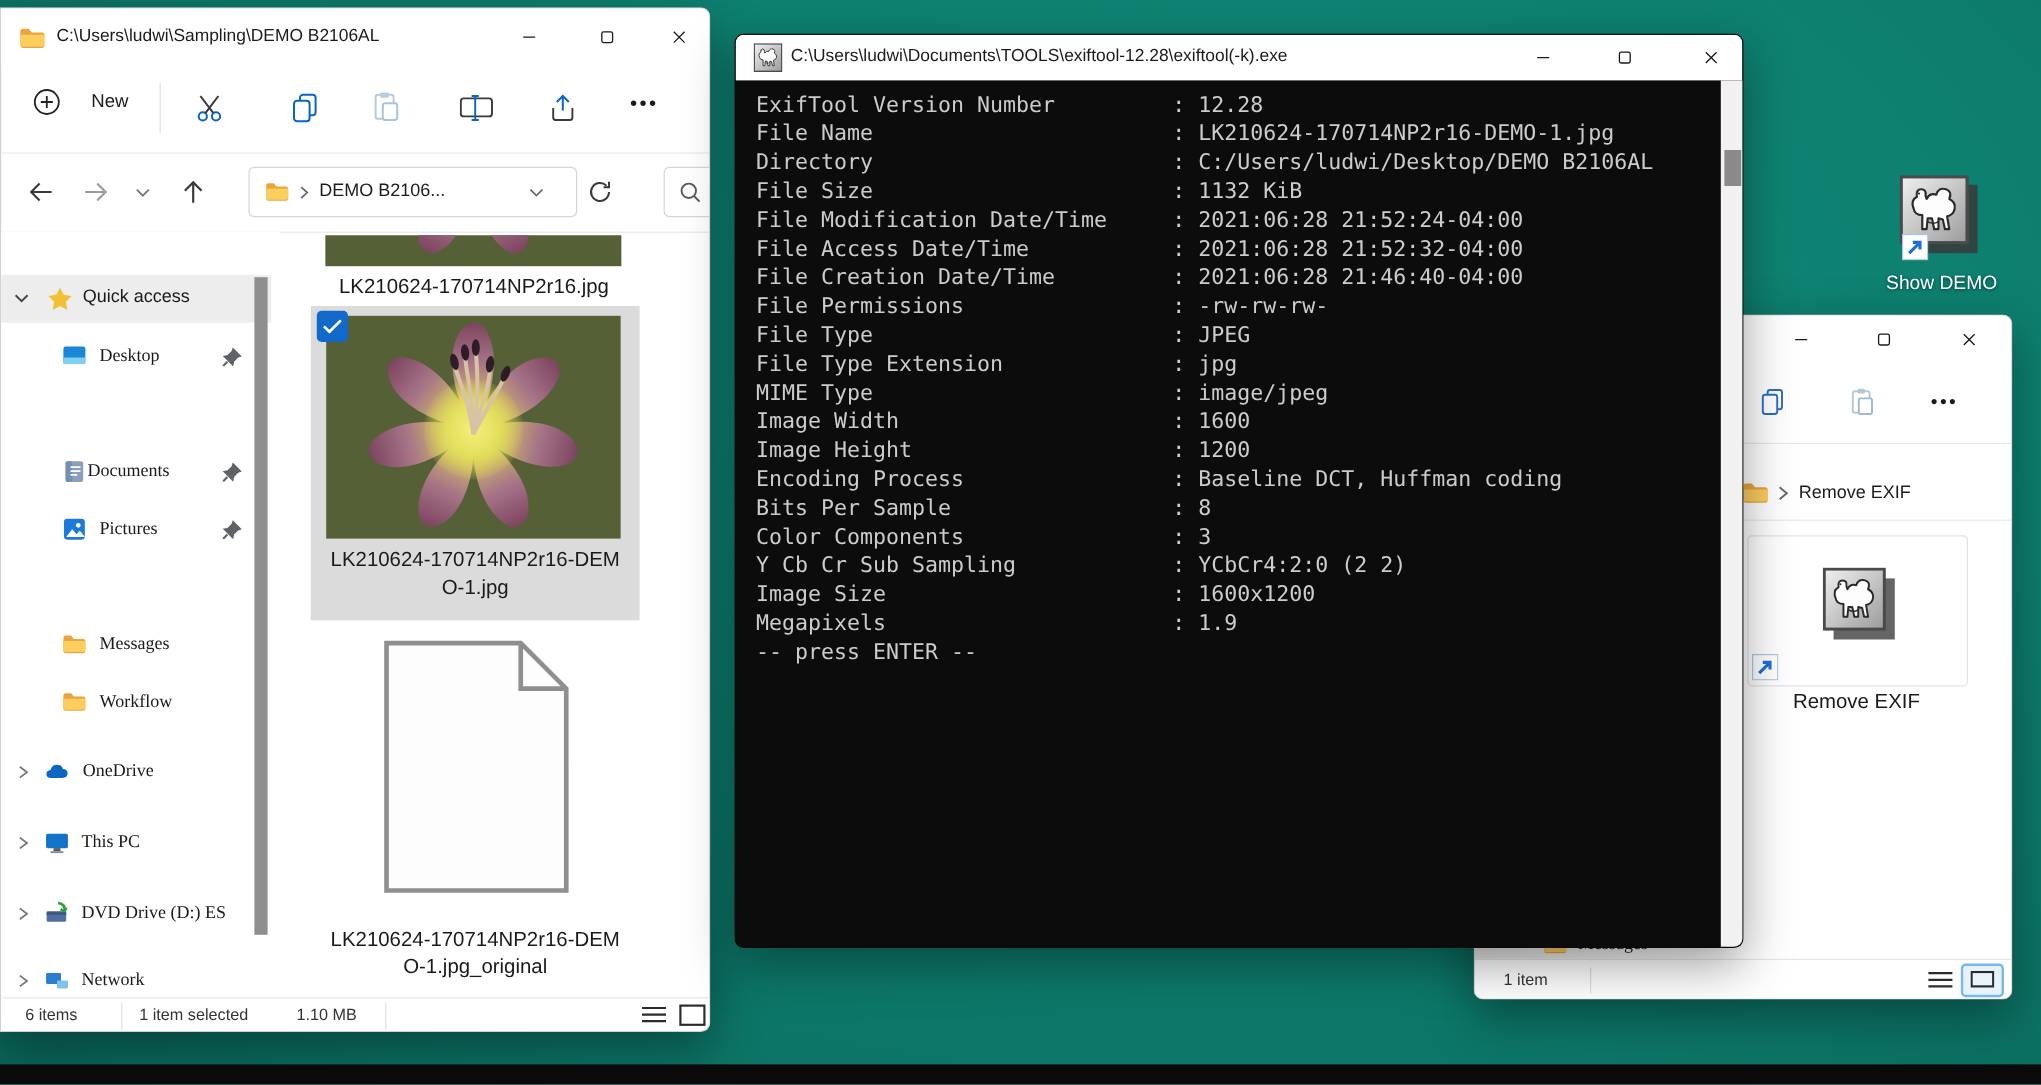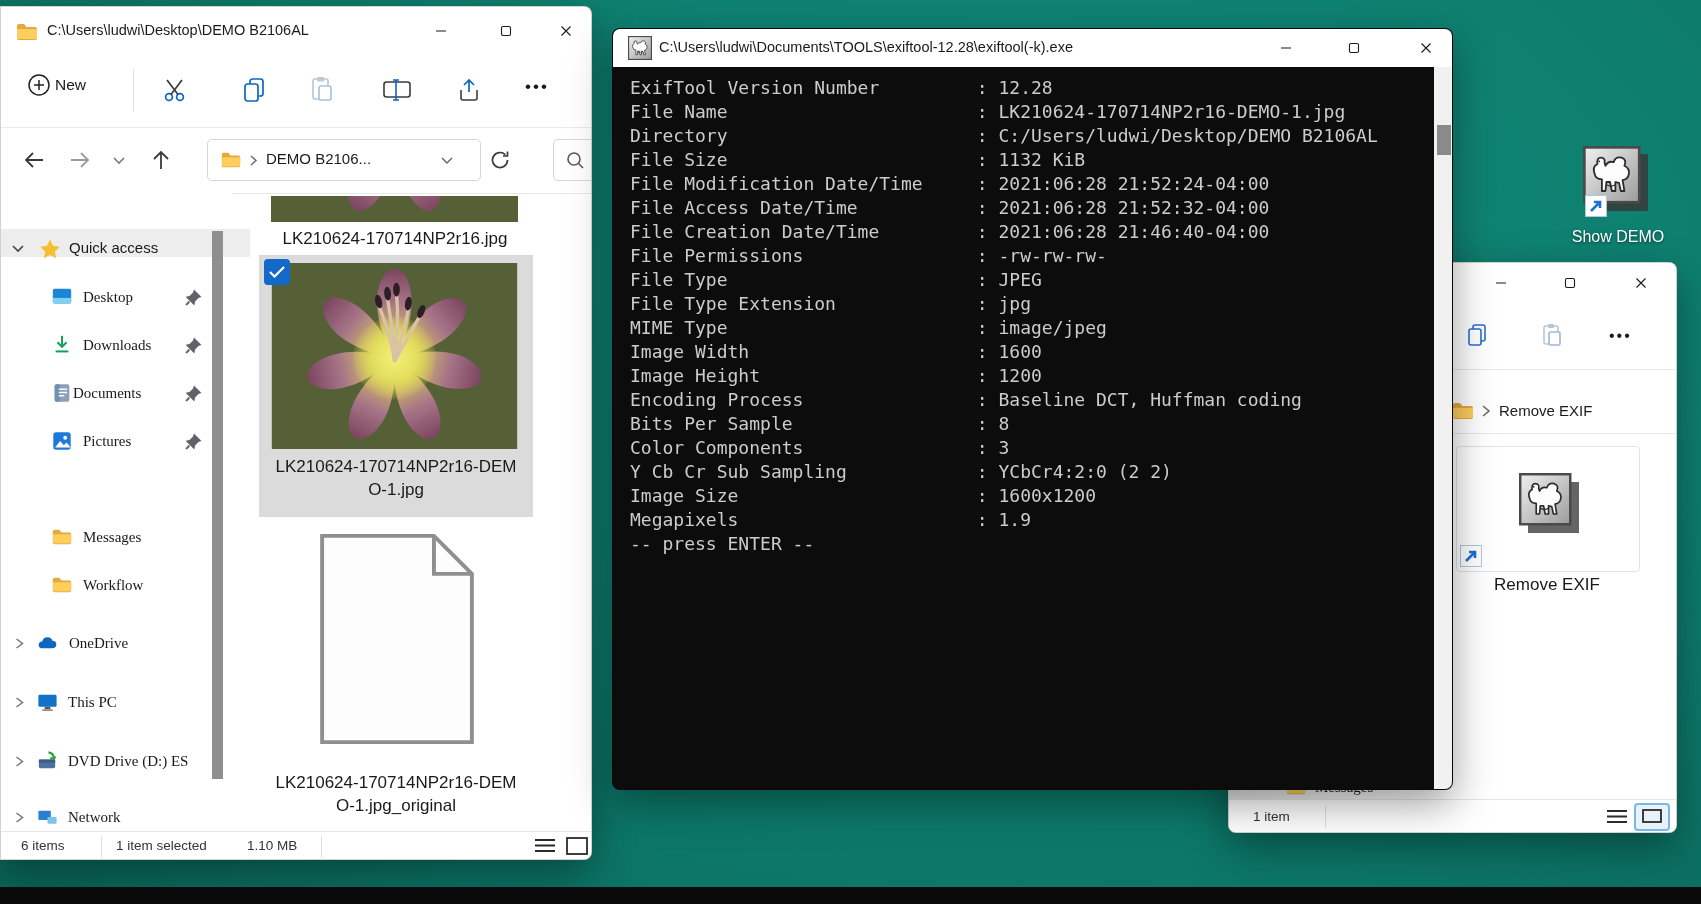--- a/index.html
+++ b/index.html
@@ -182,40 +182,40 @@
       </div>
     </div>
   </div>
 
   <div class="win" style="left:0;top:6px;width:592px;height:854px;border-top-left-radius:0;border-bottom-left-radius:0;">
 
     <div class="titlebar" style="height:48px">
       <svg class="abs" style="left:14px;top:13px" width="24" height="24">
           <use href="#folder24"></use>
         </svg>
-      <div class="abs title-text" style="left:46px;top:15px">C:\Users\ludwi\Desktop\DEMO B2106AL</div>
+      <div class="abs title-text" style="left:46px;top:15px">C:\Users\ludwi\Sampling\DEMO B2106AL</div>
       <div class="win-btn" style="left:417px;height:48px">
         <svg width="12" height="12">
             <line x1="1" y1="6" x2="11" y2="6" stroke="#1a1a1a" stroke-width="1.1"></line>
           </svg>
       </div>
       <div class="win-btn" style="left:482px;height:48px">
         <svg width="12" height="12">
             <rect x="1.5" y="1.5" width="9" height="9" rx="1.5" fill="none" stroke="#1a1a1a" stroke-width="1.1"></rect>
           </svg>
       </div>
       <div class="win-btn" style="left:542px;height:48px">
         <svg width="12" height="12">
             <path d="M1.5 1.5 L10.5 10.5 M10.5 1.5 L1.5 10.5" stroke="#1a1a1a" stroke-width="1.1"></path>
           </svg>
       </div>
     </div>
 
     <div class="abs" style="left:0;top:48px;width:592px;height:72px;">
-      <div class="abs" style="left:26px;top:18px;display:flex;align-items:center;gap:4px;">
+      <div class="abs" style="left:26px;top:18px;display:flex;align-items:center;gap:25px;">
         <svg width="24" height="24">
           <circle cx="12" cy="12" r="10" fill="none" stroke="#222" stroke-width="1.5"></circle>
           <path d="M12 7 v10 M7 12 h10" stroke="#222" stroke-width="1.5"></path>
         </svg>
         <span style="font-size:15.5px;color:#1a1a1a;">New</span>
       </div>
       <div class="vdiv" style="left:132px;top:14px;height:42px;"></div>
       <svg class="abs" style="left:162px;top:22px" width="26" height="26">
         <circle cx="6" cy="20" r="3.4" fill="none" stroke="#0b66c2" stroke-width="1.7"></circle>
         <circle cx="17" cy="20" r="3.4" fill="none" stroke="#0b66c2" stroke-width="1.7"></circle>
@@ -273,50 +273,37 @@
       <div class="abs" style="left:552px;top:12px;width:56px;height:42px;border:1px solid #d6d6d6;border-radius:5px;box-sizing:border-box;background:#fff;">
         <svg class="abs" style="left:12px;top:11px" width="19" height="19">
           <circle cx="8" cy="8" r="6" fill="none" stroke="#5a5a5a" stroke-width="1.6"></circle>
           <line x1="12.5" y1="12.5" x2="17" y2="17" stroke="#5a5a5a" stroke-width="1.6"></line>
         </svg>
       </div>
     </div>
     <div class="hdiv" style="top:186px"></div>
 
     <div class="abs" style="left:0;top:186px;width:232px;height:638px;background:#fff;">
-      <div class="abs" style="left:0;top:36px;width:225px;height:28px;background:#ededed;padding-left:24px;">
+      <div class="abs" style="left:0;top:36px;width:225px;height:40px;background:#ededed;">
         <svg class="abs" style="left:10px;top:15px" width="14" height="10">
           <path d="M2 2 l5 5 5-5" fill="none" stroke="#444" stroke-width="1.6"></path>
         </svg>
         <svg class="abs" style="left:38px;top:9px" width="22" height="22">
           <path d="M11 1.5 l3 6.2 6.8 1 -4.9 4.8 1.2 6.8 L11 17.1 4.9 20.3 6.1 13.5 1.2 8.7 8 7.7 Z" fill="#f4c033"></path>
         </svg>
         <span class="abs sb-label" style="left:68px;top:10px">Quick access</span>
       </div>
     </div>
 
     <div class="sb-item" style="top:270px">
       <svg style="margin-left:50px" width="22" height="22" viewBox="0 0 24 24">
         <rect x="2" y="3" width="20" height="16" rx="2" fill="#1c86d6"></rect>
         <rect x="2" y="13" width="20" height="6" fill="#7fd0f2"></rect>
       </svg>
       <span class="sb-label" style="margin-left:10px">Desktop</span>
-      <svg style="margin-left:auto;margin-right:22px" width="20" height="20">
-          <use href="#pin"></use>
-        </svg>
-    </div>
-    <div class="sb-item" style="top:318px">
-      <svg style="margin-left:50px" width="22" height="22" viewBox="0 0 24 24">
-        <g stroke="#18a05f" stroke-width="2.2" fill="none">
-          <path d="M12 2 v11"></path>
-            <path d="M7 9 l5 5 5-5"></path>
-            <path d="M5 19 h14"></path>
-        </g>
-      </svg>
-      <span class="sb-label" style="margin-left:10px">Downloads</span>
       <svg style="margin-left:auto;margin-right:22px" width="20" height="20">
           <use href="#pin"></use>
         </svg>
     </div>
     <div class="sb-item" style="top:366px">
       <svg style="margin-left:50px" width="22" height="22" viewBox="0 0 24 24">
         <rect x="4" y="2.5" width="16" height="19" rx="2" fill="#8aa0bc"></rect>
         <rect x="4" y="2.5" width="6" height="19" rx="2" fill="#7390b0"></rect>
         <path d="M8.5 8 h9 M8.5 11.5 h9 M8.5 15 h6" stroke="#fff" stroke-width="1.6"></path>
       </svg>

